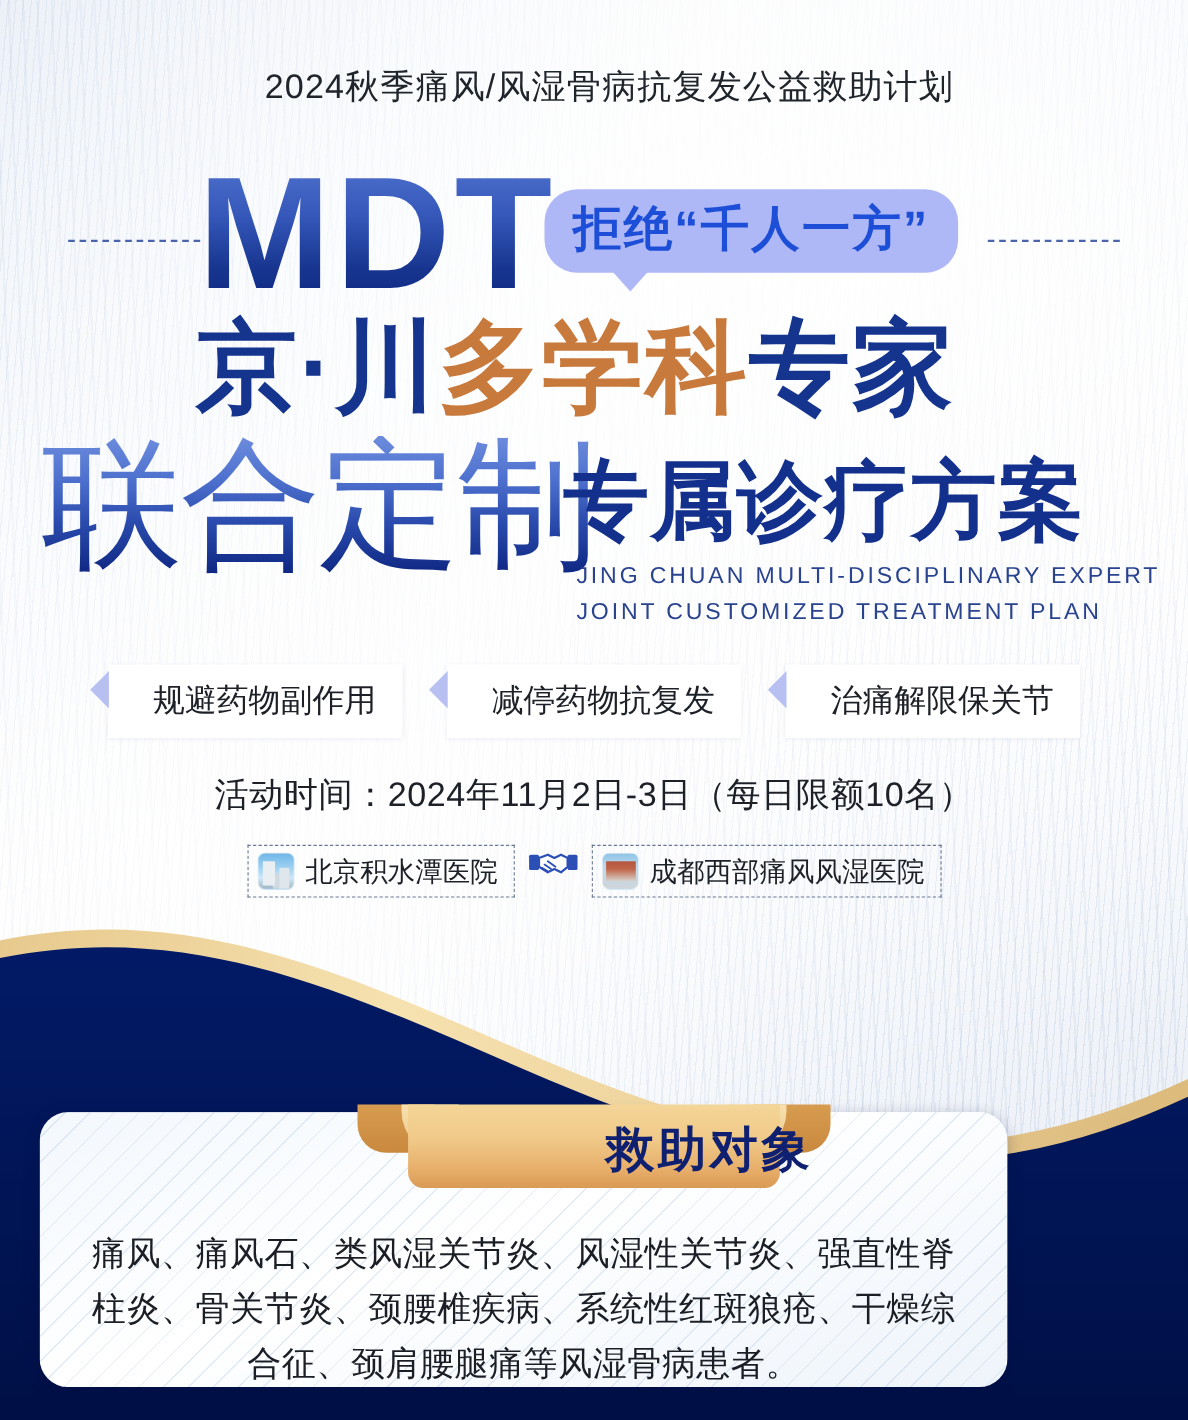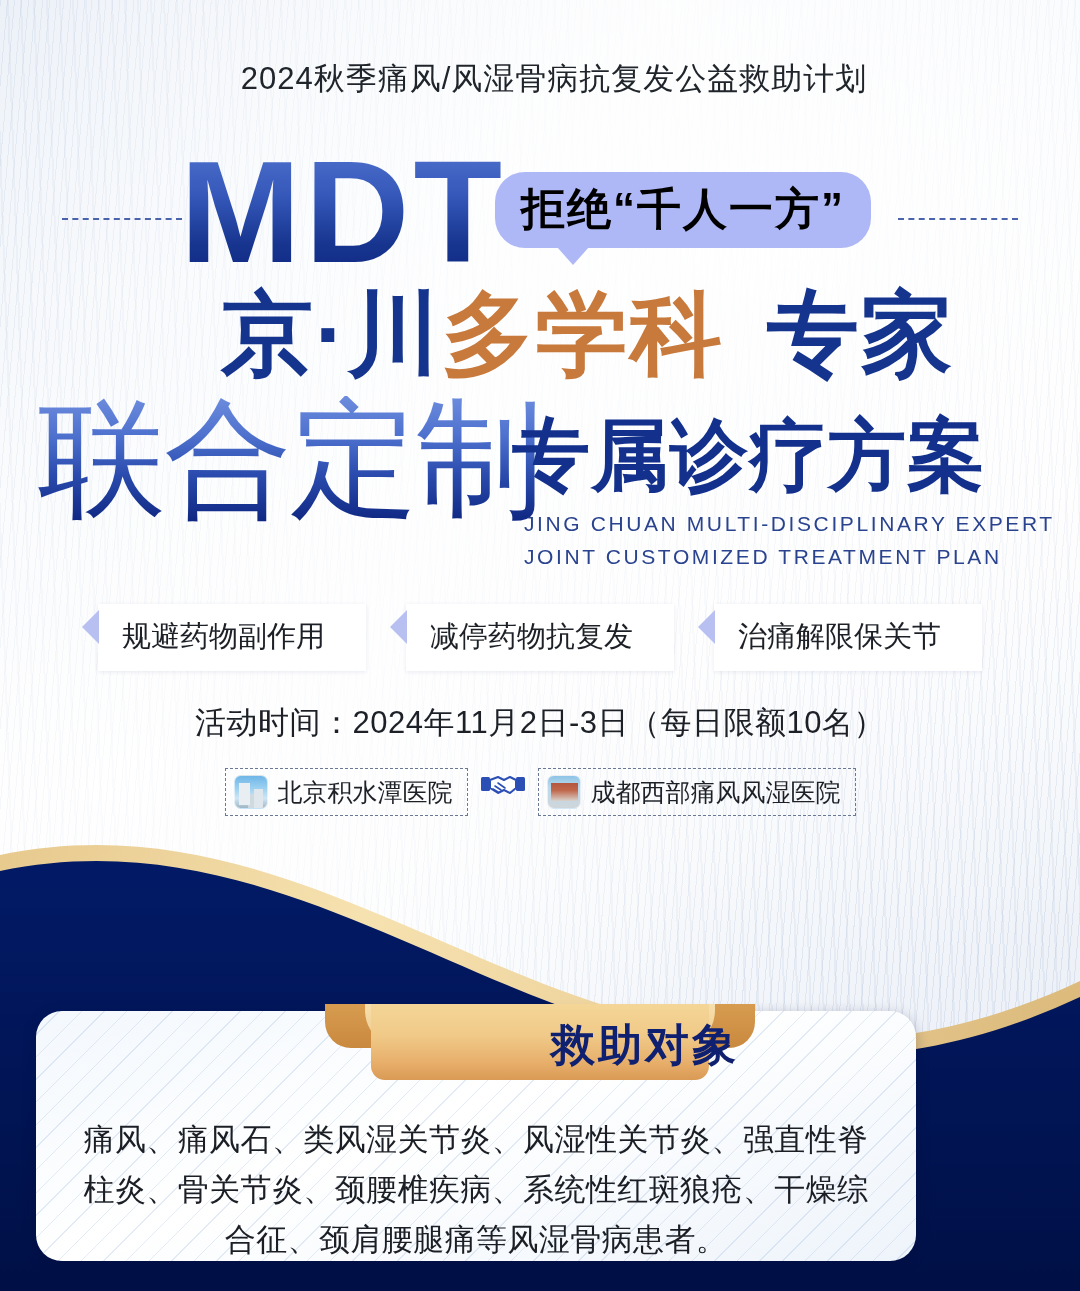--- a/index.html
+++ b/index.html
@@ -64,21 +64,21 @@
     color:transparent;
     font-family:"Liberation Sans","DejaVu Sans",sans-serif;
   }
 
   
   .badge {
     position:absolute; left:495px; top:172px;
     background:#afb8f6;
     border-radius:30px;
     padding:14px 26px 16px 26px;
-    color:#000000;
+    color:#1d4ed8;
     font-size:44px;
     font-weight:bold;
     letter-spacing:2px;
     white-space:nowrap;
     line-height:1.05;
   }
   .badge::after {
     content:"";
     position:absolute;
     left:62px; bottom:-17px;
@@ -91,21 +91,21 @@
   
   .line2 {
     position:absolute; left:178px; top:288px;
     font-size:92px;
     font-weight:bold;
     line-height:1;
     letter-spacing:2px;
     white-space:nowrap;
     font-family:"Liberation Sans","DejaVu Sans",sans-serif;
   }
-  .line2 .blue   { color:#14348e;margin-left:43px; }
+  .line2 .blue   { color:#14348e; }
   .line2 .orange { color:#c87a3c; }
 
   
   .line3-big {
     position:absolute; left:38px; top:396px;
     font-size:128px;
     line-height:1;
     letter-spacing:-2px;
     white-space:nowrap;
     font-family:"Liberation Serif","DejaVu Serif",serif;
@@ -143,21 +143,21 @@
     position:absolute; top:604px; left:0; width:100%;
     display:flex; justify-content:center; gap:40px;
   }
   .tag {
     position:relative;
     background:#ffffff;
     color:#1d2127;
     font-size:29px;
     padding:13px 24px 14px 24px;
     min-width:268px;
-    text-align:left;
+    text-align:right;
     box-shadow:0 1px 4px rgba(45,70,130,.10);
   }
   .tag::before {
     content:"";
     position:absolute;
     left:-16px; top:6px;
     width:0; height:0;
     border-top:17px solid transparent;
     border-bottom:17px solid transparent;
     border-right:17px solid #b8c0f2;

